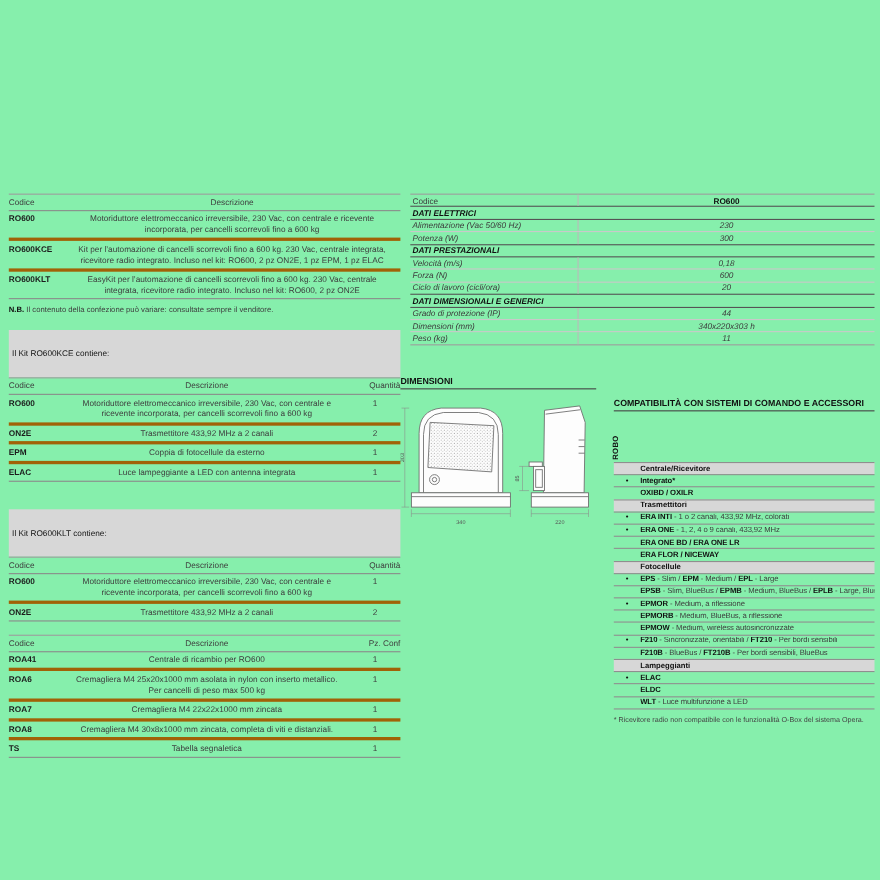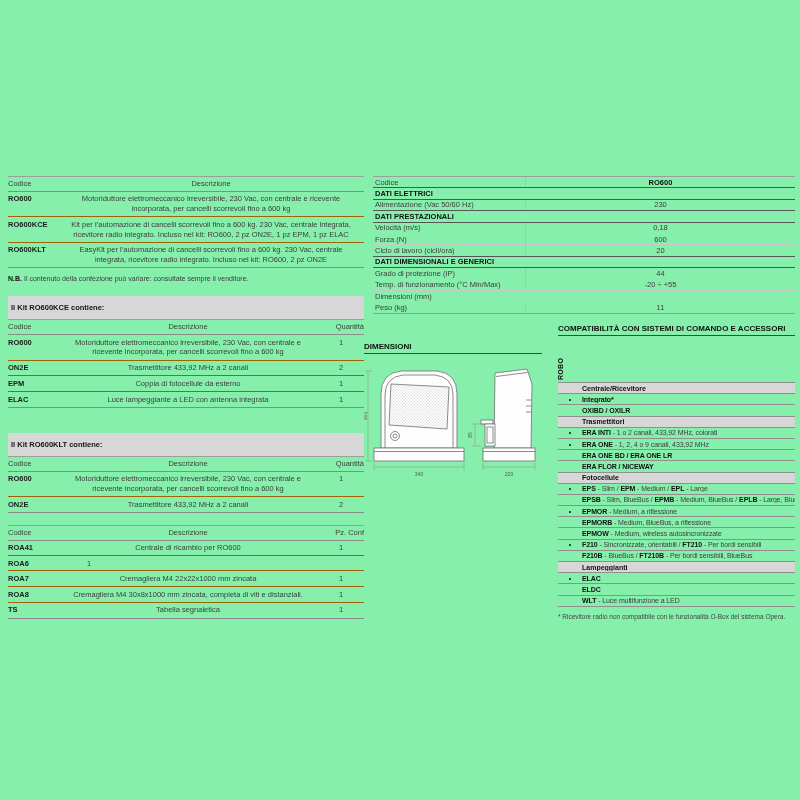--- a/index.html
+++ b/index.html
@@ -4,53 +4,53 @@
 <style>
   html,body{margin:0;padding:0;background:#fff;}
   .page{position:relative;width:800px;height:800px;background:#86efac;overflow:hidden;
         font-family:"Liberation Sans",sans-serif;font-size:7.5px;color:#3d3d3d;}
 
   
   .left-col{position:absolute;left:8px;top:176px;width:356px;}
   .ltbl{border-bottom:1px solid #8a8a8a;}
   .lhead{display:flex;border-top:1px solid #9d9d9d;border-bottom:1px solid #8a8a8a;padding:2px 0;color:#3d3d3d;}
   .lrow{display:flex;padding:2.5px 0;}
-  .lrow + .lrow{border-top:1px solid #a16207;}
+  .lrow + .lrow{border-top:3px solid #a16207;}
   .c-code{width:58px;font-weight:bold;color:#1b1b1b;flex-shrink:0;}
   .lhead .c-code{font-weight:normal;color:#3d3d3d;}
   .c-desc{flex:1;padding-right:8px;line-height:1.3;text-align:center;}
   .c-qty{width:46px;text-align:center;flex-shrink:0;}
   .lhead .c-qty{text-align:right;}
   .note{font-size:7px;margin:7px 0 14px 0;color:#3d3d3d;}
   .note b{color:#111;}
-  .band{background:#d7d7d7;font-weight:bold;color:#141414;padding:7px 3px;font-size:7.5px;}
+  .band{background:#d7d7d7;font-weight:normal;color:#141414;padding:17px 3px;font-size:7.5px;}
   .kit{margin-top:25px;}
   .acc{margin-top:12px;}
   .acc-title{font-weight:bold;color:#111;font-size:8px;margin:0 0 4px 1px;}
 
   
   .spec-col{position:absolute;left:373px;top:176px;width:422px;}
   .spec{border-top:1px solid #9d9d9d;border-bottom:1px solid #9d9d9d;}
   .sp-row{display:flex;align-items:stretch;height:10.4px;}
-  .sp-row + .sp-row{border-top:1px solid #c9c9c9;}
+  .sp-row + .sp-row{border-top:1px solid #c9c9c9;font-style:italic;}
   .sp-sec{border-top:1px solid #555 !important;border-bottom:1px solid #555;
           font-weight:bold;color:#111;padding-left:2px;display:flex;align-items:center;}
   .sp-sec + .sp-row{border-top:none;}
   .sp-k{width:150px;display:flex;align-items:center;padding-left:2px;flex-shrink:0;}
   .sp-v{flex:1;border-left:1px solid #b9b9b9;display:flex;align-items:center;justify-content:center;}
   .sp-v.bold{font-weight:bold;color:#111;}
 
   
   .dim-block{position:absolute;left:364px;top:342px;width:178px;}
   .sec-title{font-weight:bold;font-size:8px;color:#111;border-bottom:1px solid #444;
              padding-bottom:2px;white-space:nowrap;}
   .dim-draw{margin-top:6px;}
 
   
-  .compat-block{position:absolute;left:558px;top:324px;width:237px;}
+  .compat-block{position:absolute;left:558px;top:362px;width:237px;}
   .robo-area{height:46px;position:relative;}
   .robo{position:absolute;left:6px;bottom:2px;transform:rotate(-90deg);transform-origin:left bottom;
         font-size:7px;font-weight:bold;color:#111;letter-spacing:.3px;white-space:nowrap;}
   .ct{border-bottom:1px solid #8f8f8f;}
   .ct-row{display:flex;align-items:center;height:10.2px;border-top:1px solid #8f8f8f;}
   .ct-sec{background:#d7d7d7;}
   .ct-dot{width:24px;text-align:center;font-size:7px;line-height:1;color:#111;flex-shrink:0;}
   .ct-text{flex:1;font-size:7px;letter-spacing:-0.1px;white-space:nowrap;overflow:hidden;}
   .ct-text b{color:#111;}
   .ct-sec .ct-text{font-weight:bold;color:#111;letter-spacing:0;}
@@ -158,20 +158,21 @@
           <div class="c-qty">Pz. Conf</div>
         </div>
         <div>
             <div class="lrow">
               <div class="c-code">ROA41</div>
               <div class="c-desc">Centrale di ricambio per RO600</div>
               <div class="c-qty">1</div>
             </div>
             <div class="lrow">
               <div class="c-code">ROA6</div>
+              <div class="c-desc">Cremagliera M4 25x20x1000 mm asolata in nylon con inserto metallico. Per cancelli di peso max 500 kg</div>
               <div class="c-qty">1</div>
             </div>
             <div class="lrow">
               <div class="c-code">ROA7</div>
               <div class="c-desc">Cremagliera M4 22x22x1000 mm zincata</div>
               <div class="c-qty">1</div>
             </div>
             <div class="lrow">
               <div class="c-code">ROA8</div>
               <div class="c-desc">Cremagliera M4 30x8x1000 mm zincata, completa di viti e distanziali.</div>
@@ -191,44 +192,45 @@
     <div class="spec">
         <div class="sp-row">
           <div class="sp-k">Codice</div>
           <div class="sp-v bold">RO600</div>
         </div>
         <div class="sp-row sp-sec">DATI ELETTRICI</div>
         <div class="sp-row">
           <div class="sp-k">Alimentazione (Vac 50/60 Hz)</div>
           <div class="sp-v">230</div>
         </div>
+        <div class="sp-row">
+          <div class="sp-k">Potenza (W)</div>
+          <div class="sp-v">300</div>
+        </div>
         <div class="sp-row sp-sec">DATI PRESTAZIONALI</div>
         <div class="sp-row">
           <div class="sp-k">Velocità (m/s)</div>
           <div class="sp-v">0,18</div>
         </div>
         <div class="sp-row">
           <div class="sp-k">Forza (N)</div>
           <div class="sp-v">600</div>
         </div>
         <div class="sp-row">
           <div class="sp-k">Ciclo di lavoro (cicli/ora)</div>
           <div class="sp-v">20</div>
         </div>
         <div class="sp-row sp-sec">DATI DIMENSIONALI E GENERICI</div>
         <div class="sp-row">
           <div class="sp-k">Grado di protezione (IP)</div>
           <div class="sp-v">44</div>
         </div>
         <div class="sp-row">
-          <div class="sp-k">Temp. di funzionamento (°C Min/Max)</div>
-          <div class="sp-v">-20 ÷ +55</div>
-        </div>
-        <div class="sp-row">
           <div class="sp-k">Dimensioni (mm)</div>
+          <div class="sp-v">340x220x303 h</div>
         </div>
         <div class="sp-row">
           <div class="sp-k">Peso (kg)</div>
           <div class="sp-v">11</div>
         </div>
       </div>
   </div>
 
   <div class="dim-block">
     <div class="sec-title">DIMENSIONI</div>

